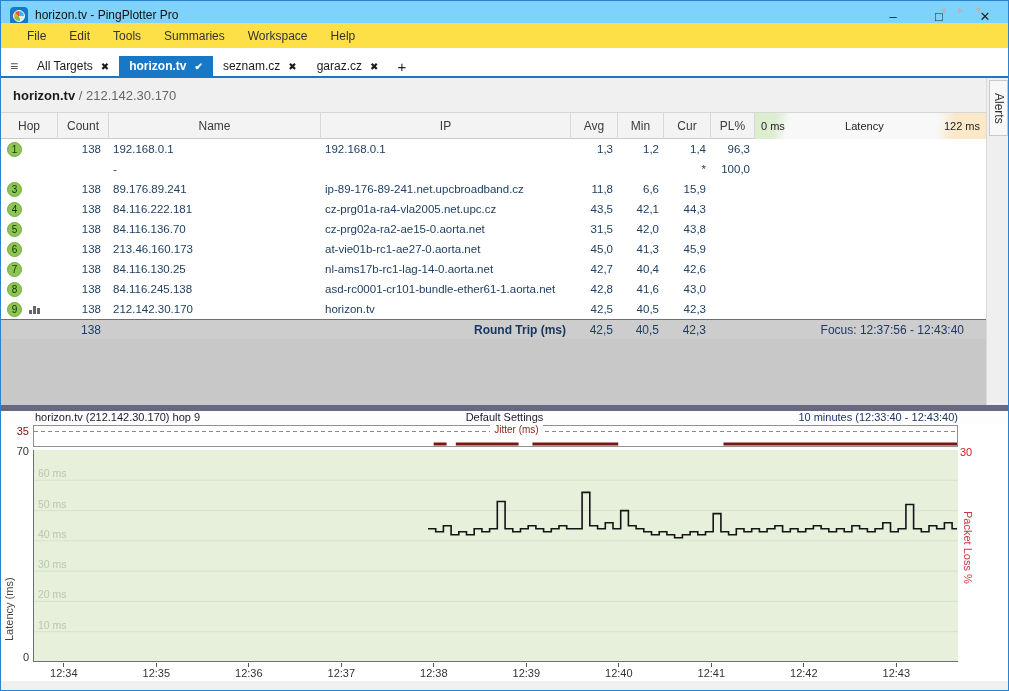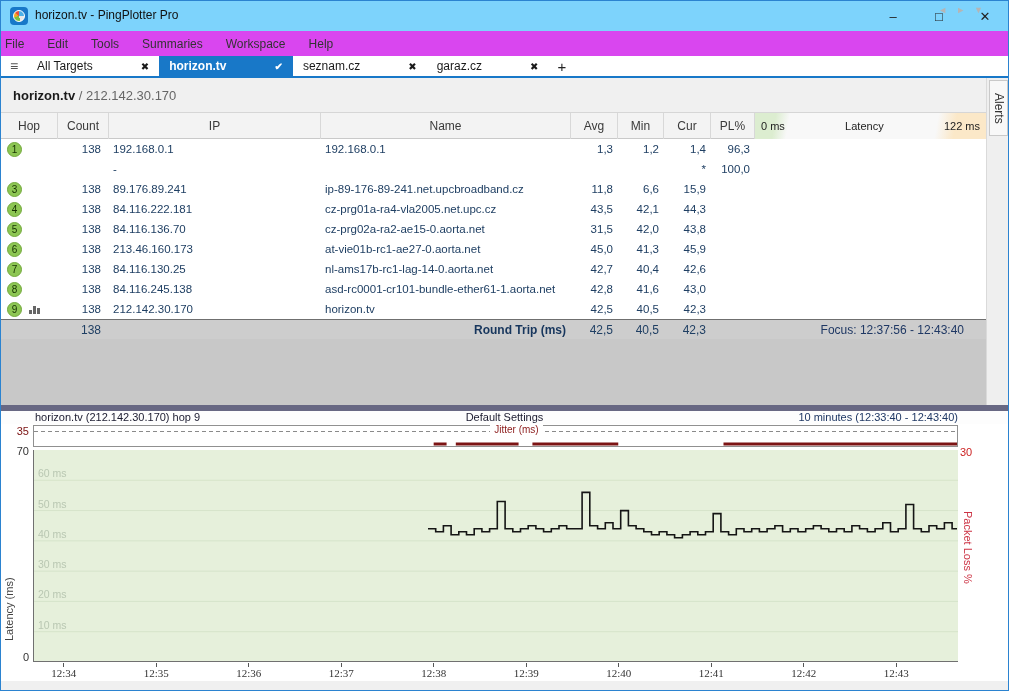--- a/index.html
+++ b/index.html
@@ -13,29 +13,29 @@
              background:#1878c8; }
   .appicon i { position:absolute; left:3px; top:3px; width:12px; height:12px; border-radius:50%;
                background:conic-gradient(#4cb0e8 0 25%, #e8e8e8 25% 45%, #7dc142 45% 70%, #f5a623 70% 85%, #e85340 85% 100%);
                border:1px solid #fff; }
   .wtitle { position:absolute; left:34px; top:7px; font-size:12px; color:#111; }
   .winctrl { position:absolute; right:0; top:0; height:30px; display:flex; }
   .winctrl span { width:46px; height:30px; display:flex; align-items:center; justify-content:center;
                   font-size:13px; color:#222; }
 
   
-  .menubar { position:absolute; left:0; top:30px; width:100%; height:25px; background:#d946ef;
-             display:flex; align-items:center; padding-left:4px; }
+  .menubar { position:absolute; left:0; top:22px; width:100%; height:25px; background:#fde047;
+             display:flex; align-items:center; padding-left:26px; }
   .menu-item { margin-right:23px; color:#333; font-size:12px; }
 
   
   .tabbar { position:absolute; left:0; top:55px; width:100%; height:22px; background:#fff;
             border-bottom:2px solid #1878c8; display:flex; align-items:stretch; }
   .hamburger { width:26px; display:flex; align-items:center; justify-content:center; color:#555; font-size:14px; }
-  .tab { display:flex; align-items:center; padding:0 10px; color:#1a1a1a; font-size:12px; white-space:nowrap;gap:40px; }
+  .tab { display:flex; align-items:center; padding:0 10px; color:#1a1a1a; font-size:12px; white-space:nowrap; }
   .tab .ticon { margin-left:8px; font-size:10px; }
   .tab.active { background:#1878c8; color:#fff; font-weight:bold; }
   .tab-add { display:flex; align-items:center; padding:0 9px; font-size:15px; color:#222; }
   .tabnav { position:absolute; right:16px; top:4px; color:#b5b5b5; font-size:9px; letter-spacing:9px; }
 
   
   .targetbar { position:absolute; left:0; top:77px; width:985px; height:35px; background:#f0f0f0;
                border-bottom:1px solid #d6d6d6; }
   .tgt-label { position:absolute; left:12px; top:10px; font-size:13px; color:#666; }
   .tgt-label b { color:#1a1a1a; }
@@ -105,21 +105,21 @@
   .jitter-title span { background:#fff; color:#8b1a1a; padding:0 4px; }
   .lbl-35 { position:absolute; left:6px; top:424px; width:22px; text-align:right; font-size:11px; color:#7a1010; }
   .lbl-70 { position:absolute; left:6px; top:444px; width:22px; text-align:right; font-size:11px; color:#333; }
   .lbl-0  { position:absolute; left:6px; top:650px; width:22px; text-align:right; font-size:11px; color:#333; }
   .lbl-30 { position:absolute; left:959px; top:445px; font-size:11px; color:#cc2222; }
   .ylab   { position:absolute; left:2px; top:480px; height:160px; writing-mode:vertical-rl; transform:rotate(180deg);
             font-size:11px; color:#444; display:flex; align-items:center; }
   .y2lab  { position:absolute; left:961px; top:510px; height:160px; writing-mode:vertical-rl;
             font-size:11px; color:#cc3344; display:flex; align-items:center; }
   .mainchart { position:absolute; left:32px; top:449px; }
-  .xlabels { position:absolute; left:32px; top:662px; width:925px; height:18px;font-family:Liberation Serif, serif; }
+  .xlabels { position:absolute; left:32px; top:662px; width:925px; height:18px; }
   .xlabels span { position:absolute; width:44px; text-align:center; font-size:11px; color:#333; }
   .xlabels span::before { content:""; display:block; width:1px; height:4px; background:#555; margin:0 auto 0; }
   .bottomfill { position:absolute; left:0; top:680px; width:100%; height:11px; background:#f0f0f0; }
 </style>
 </head>
 <body>
 
 <div id="win">
 
   <div class="titlebar">
@@ -192,22 +192,22 @@
       </div>
   </div>
 
   <div class="alerts-strip">
     <div class="alerts-tab">Alerts</div>
   </div>
 
   <div class="thead grid" id="thead">
       <div class="hcell">Hop</div>
       <div class="hcell">Count</div>
+      <div class="hcell">Name</div>
       <div class="hcell">IP</div>
-      <div class="hcell">Name</div>
       <div class="hcell">Avg</div>
       <div class="hcell">Min</div>
       <div class="hcell">Cur</div>
       <div class="hcell">PL%</div>
       <div class="lat-head">
         <span>0 ms</span>
         <span>Latency</span>
         <span>122 ms</span>
       </div>
     </div>

